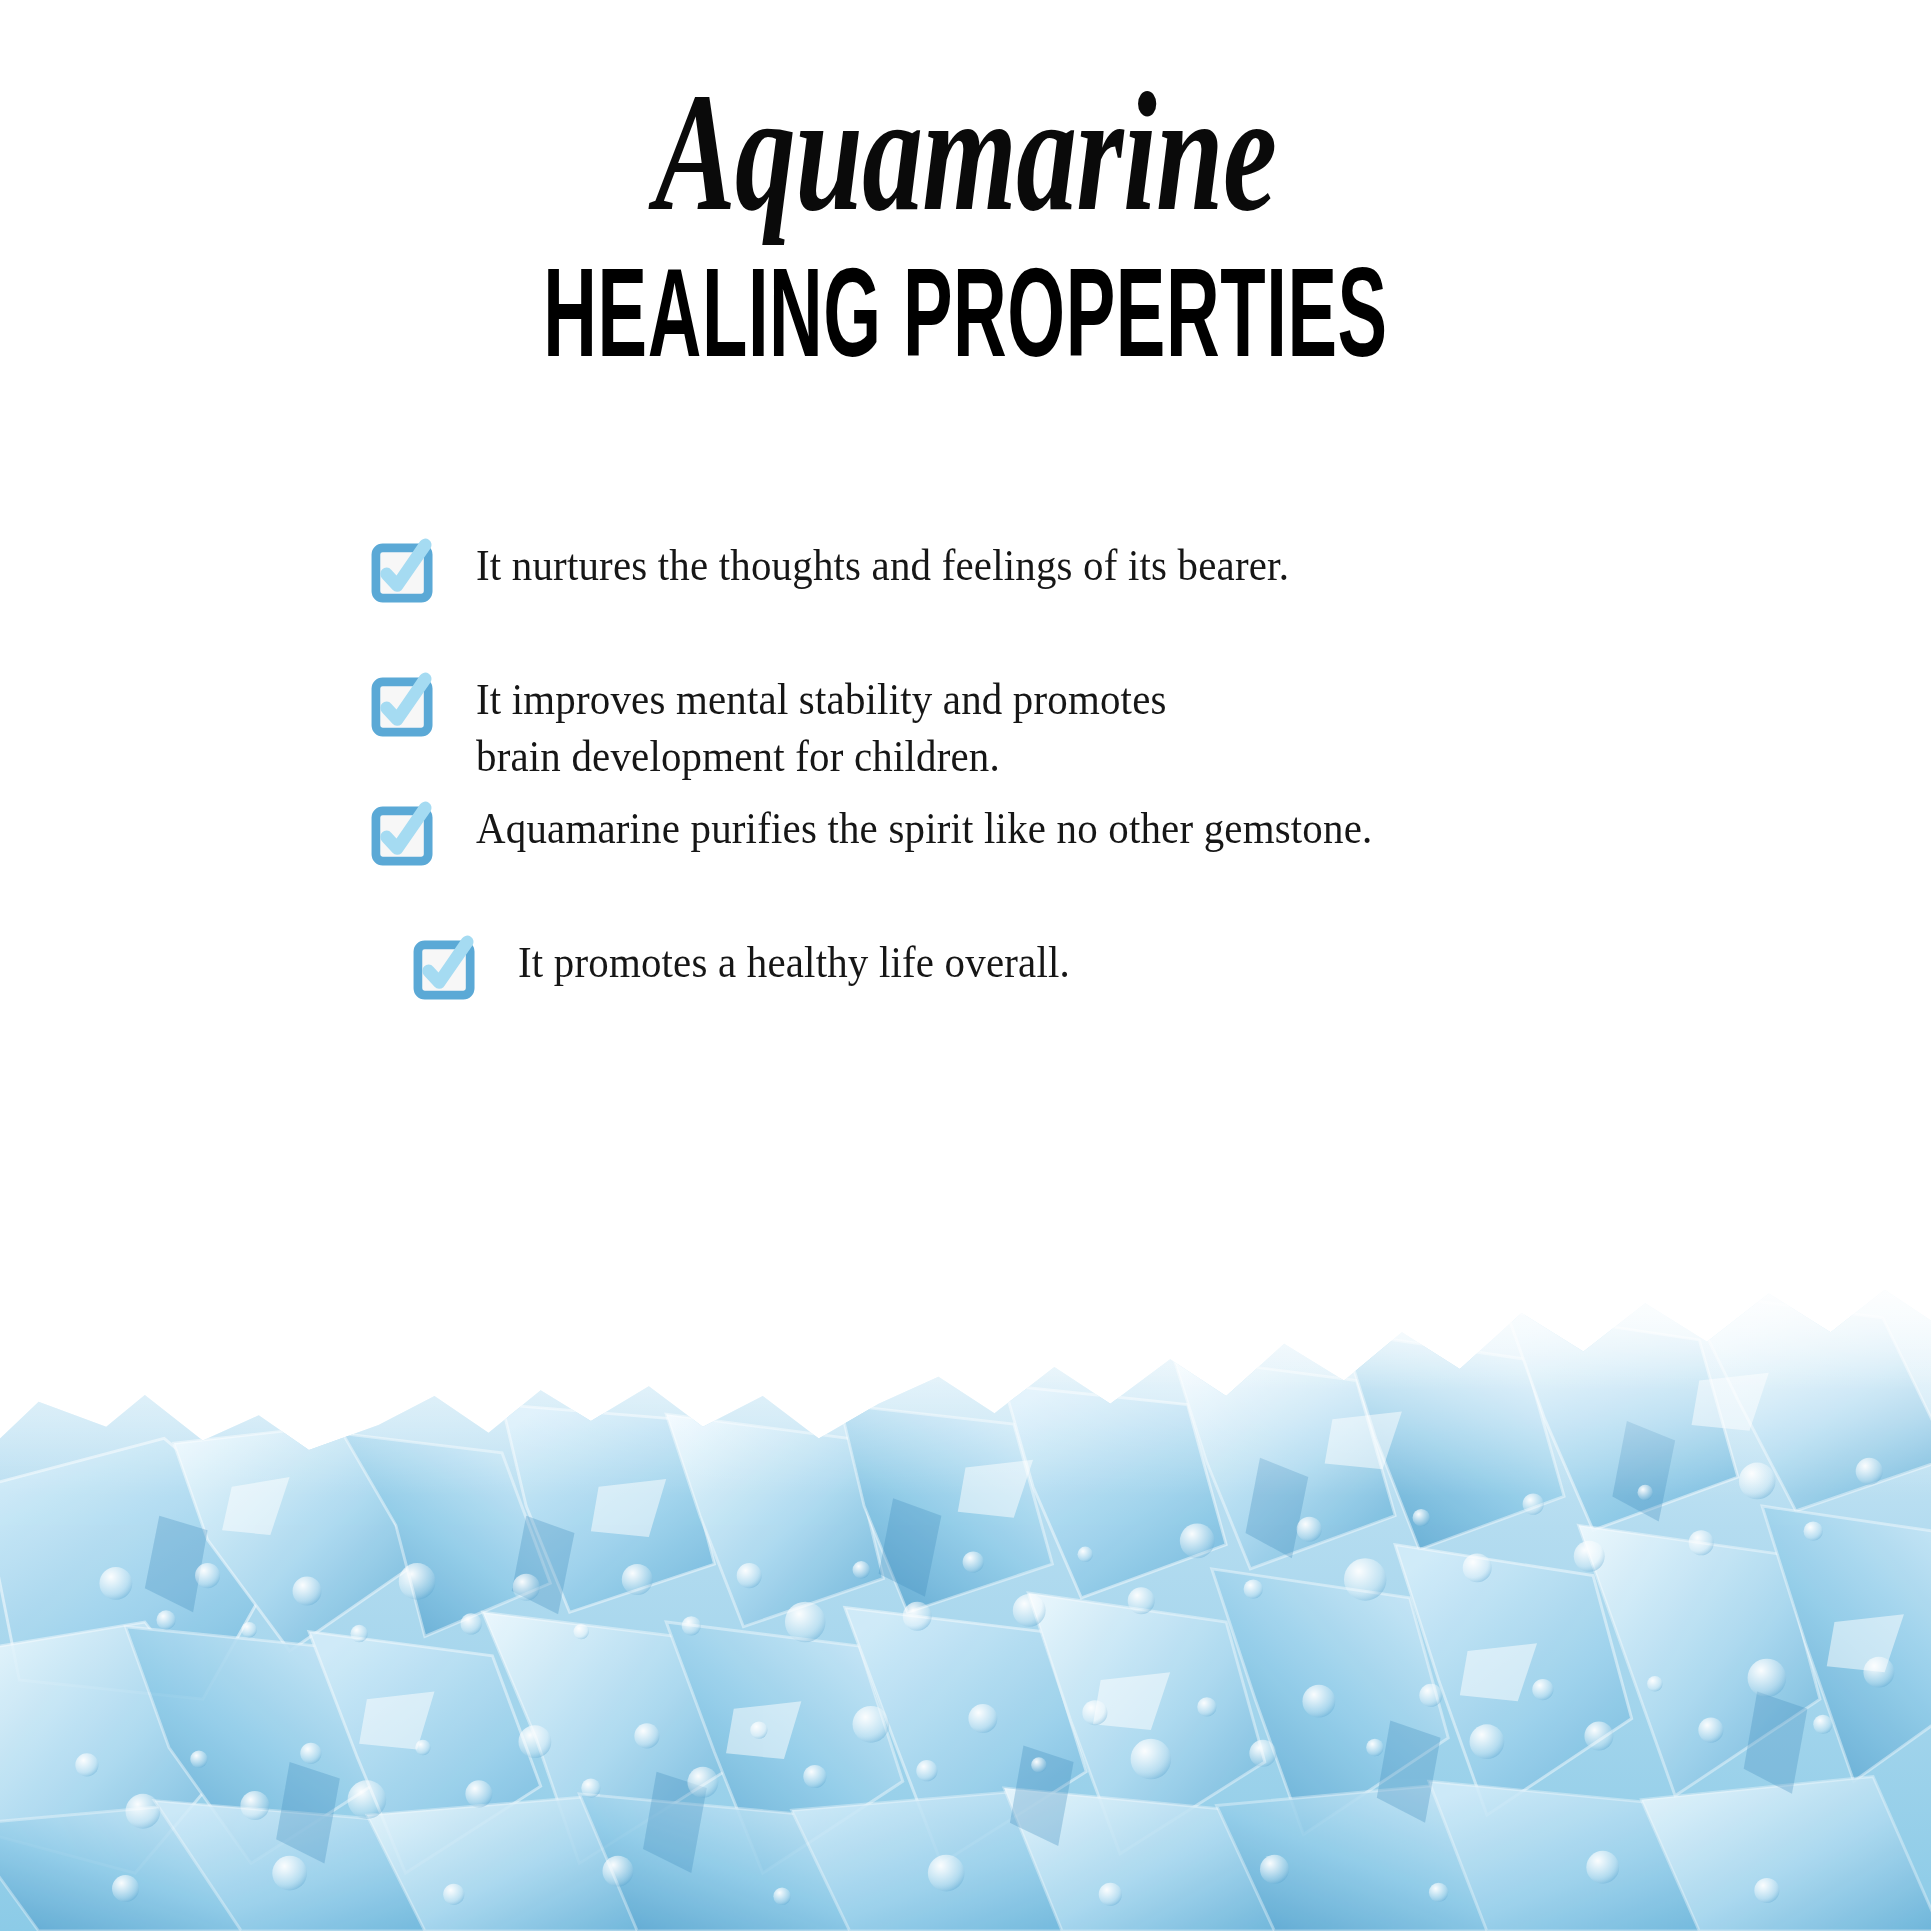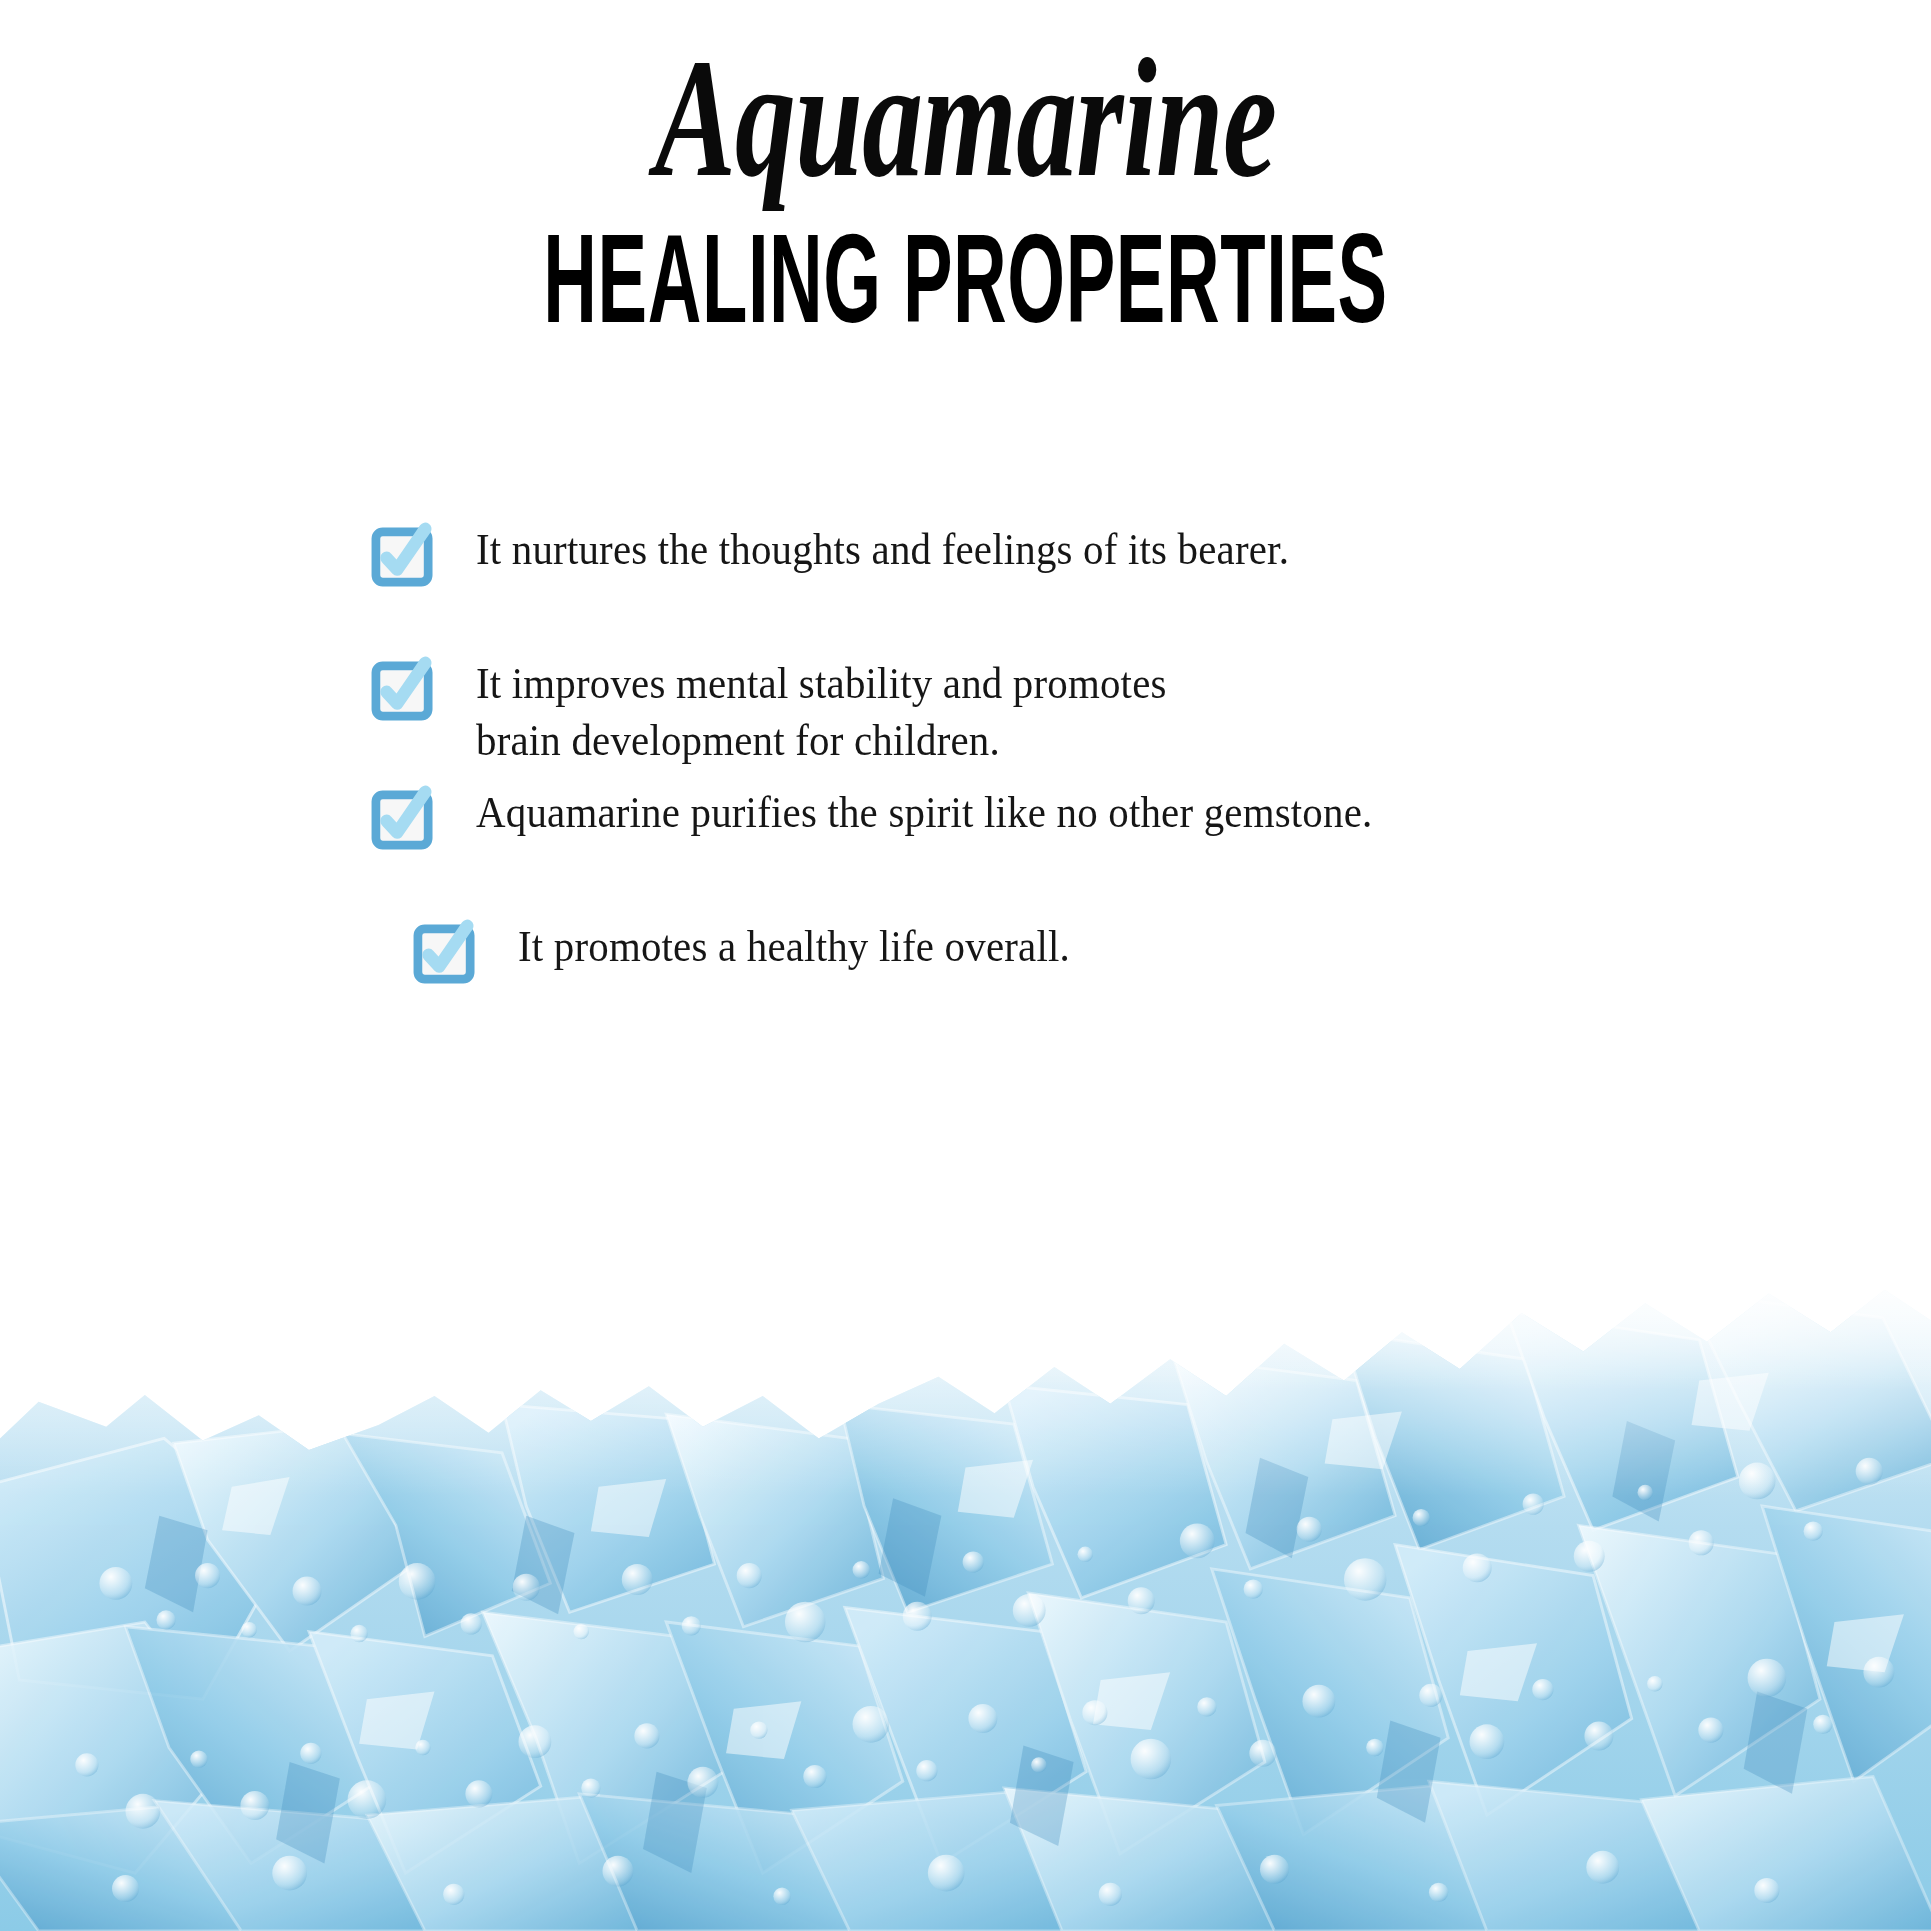--- a/index.html
+++ b/index.html
@@ -18,21 +18,21 @@
     height:1931px;
     background:#ffffff;
     font-family:"Liberation Serif", serif;
     overflow:hidden;
   }
 
   
   .header {
     position:absolute;
     top:0; left:0; right:0;
-    padding-top:38px;
+    padding-top:72px;
     text-align:center;
     z-index:4;
   }
 
   .title-script {
     display:block;
     font-family:"Liberation Serif", serif;
     font-style:italic;
     font-weight:700;
     font-size:169px;
@@ -54,21 +54,21 @@
     letter-spacing:1px;
     color:#000000;
     transform:scaleX(0.585);
     transform-origin:center center;
     white-space:nowrap;
   }
 
   
   .list {
     position:absolute;
-    top:521px;
+    top:537px;
     left:373px;
     width:1506px;
     z-index:4;
   }
 
   .item {
     position:relative;
     display:flex;
     align-items:flex-start;
     margin-bottom:55px;

